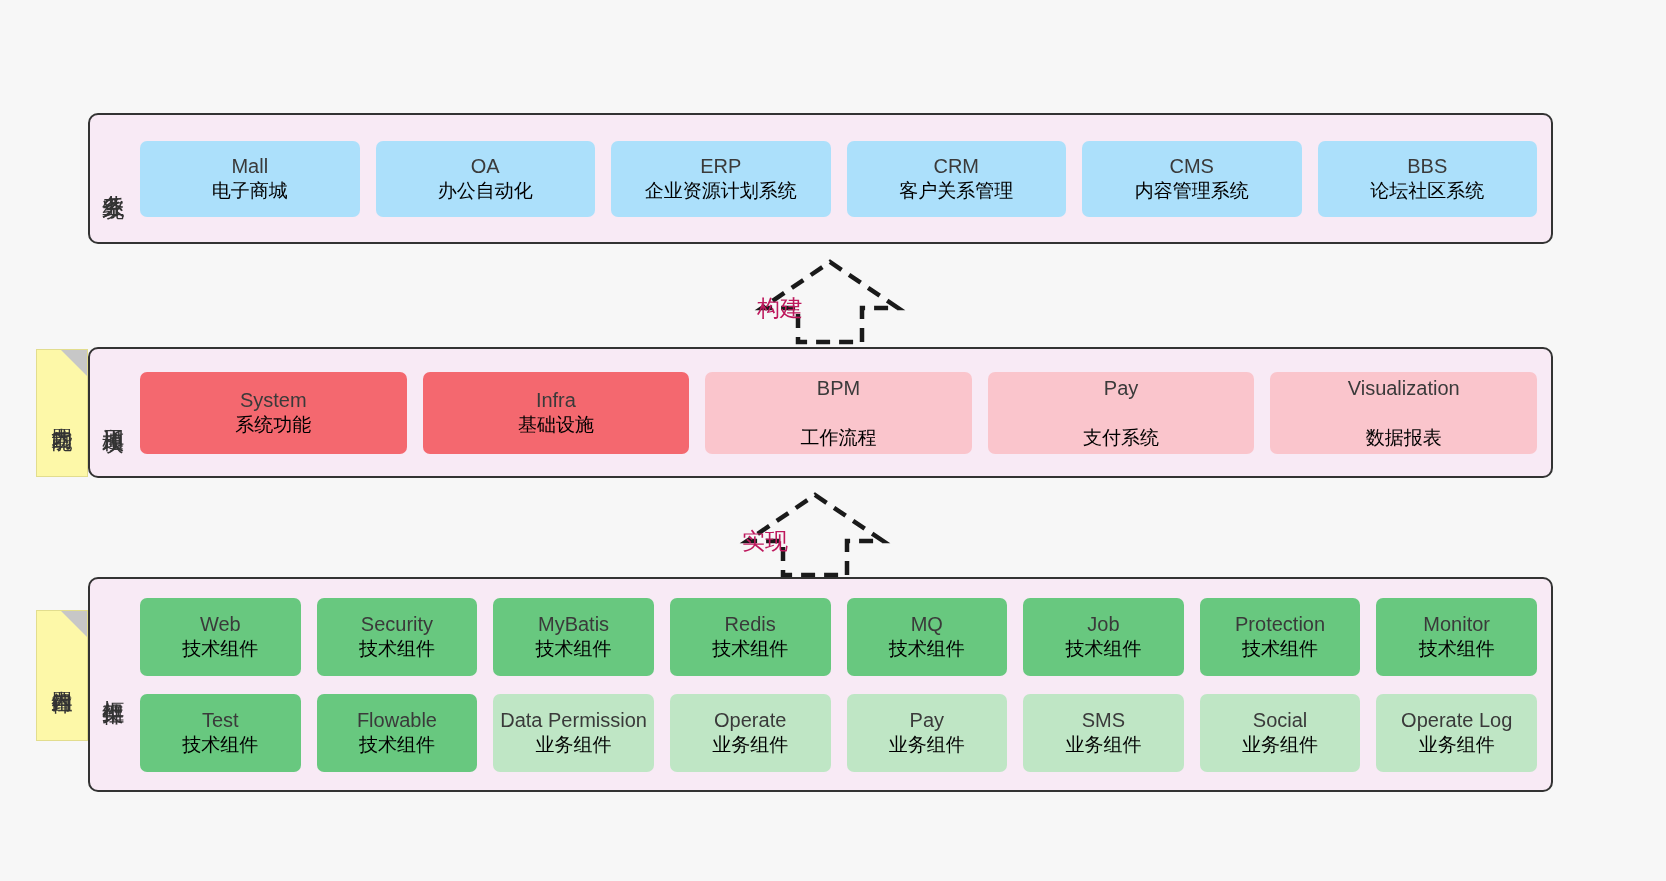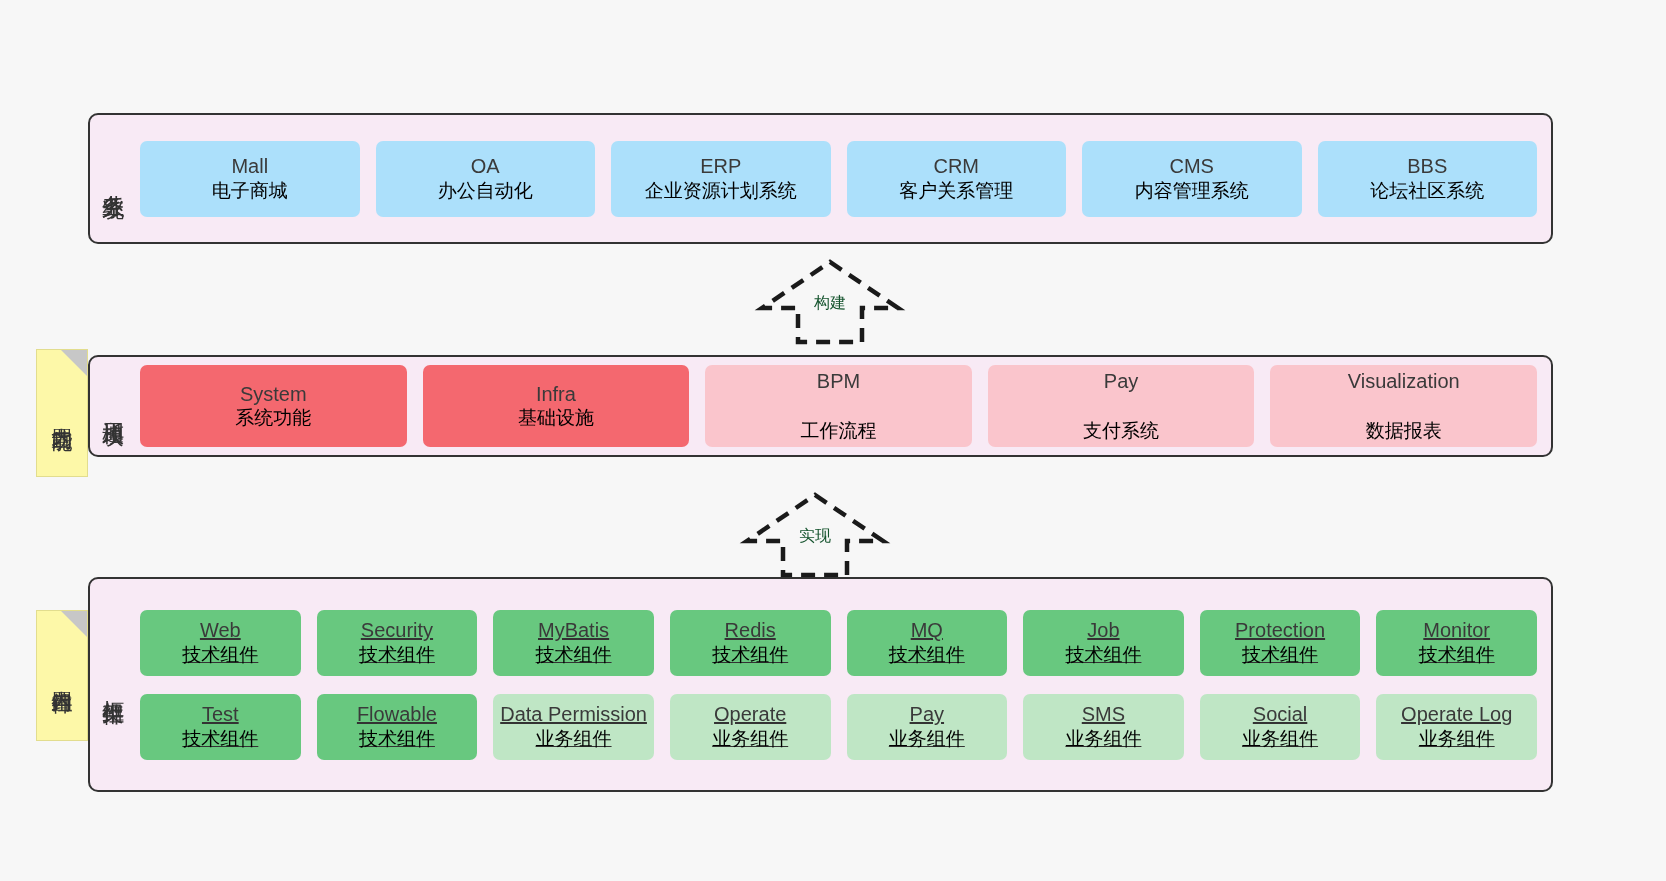--- a/index.html
+++ b/index.html
@@ -79,36 +79,36 @@
     left: 88px;
     top: 113px;
     width: 1465px;
     height: 131px;
   }
   #layer-business .cell { height: 76px; background: #ace0fb; }
 
   
   #layer-modules {
     left: 88px;
-    top: 355px;
+    top: 347px;
     width: 1465px;
-    height: 102px;
+    height: 131px;
   }
   #layer-modules .cell { height: 82px; }
   .c-red   { background: #f4686f; }
   .c-pink  { background: #fac5cc; justify-content: space-between; }
 
   
   #layer-framework {
     left: 88px;
     top: 577px;
     width: 1465px;
     height: 215px;
   }
-  #layer-framework .cell { height: 66px; text-decoration: underline; }
+  #layer-framework .cell { height: 78px; }
   .c-green  { background: #68c87f; }
   .c-lgreen { background: #bfe6c5; }
 
   
   .sticky {
     position: absolute;
     box-sizing: border-box;
     background: #fdf8a8;
     border: 1px solid #e2dd8e;
     display: flex;
@@ -149,23 +149,23 @@
 
   
   .arrow {
     position: absolute;
   }
   .arrow svg { display: block; overflow: visible; }
   .arrow .alabel {
     position: absolute;
     left: 0;
     right: 0;
-    text-align: center;
-    font-size: 16px;
-    color: #14532d;
+    text-align: left;
+    font-size: 23px;
+    color: #be185d;
     background: transparent;
   }
   #arrow-build {
     left: 757px;
     top: 258px;
     width: 146px;
     height: 86px;
   }
   #arrow-build .alabel { top: 35px; }
   #arrow-implement {

